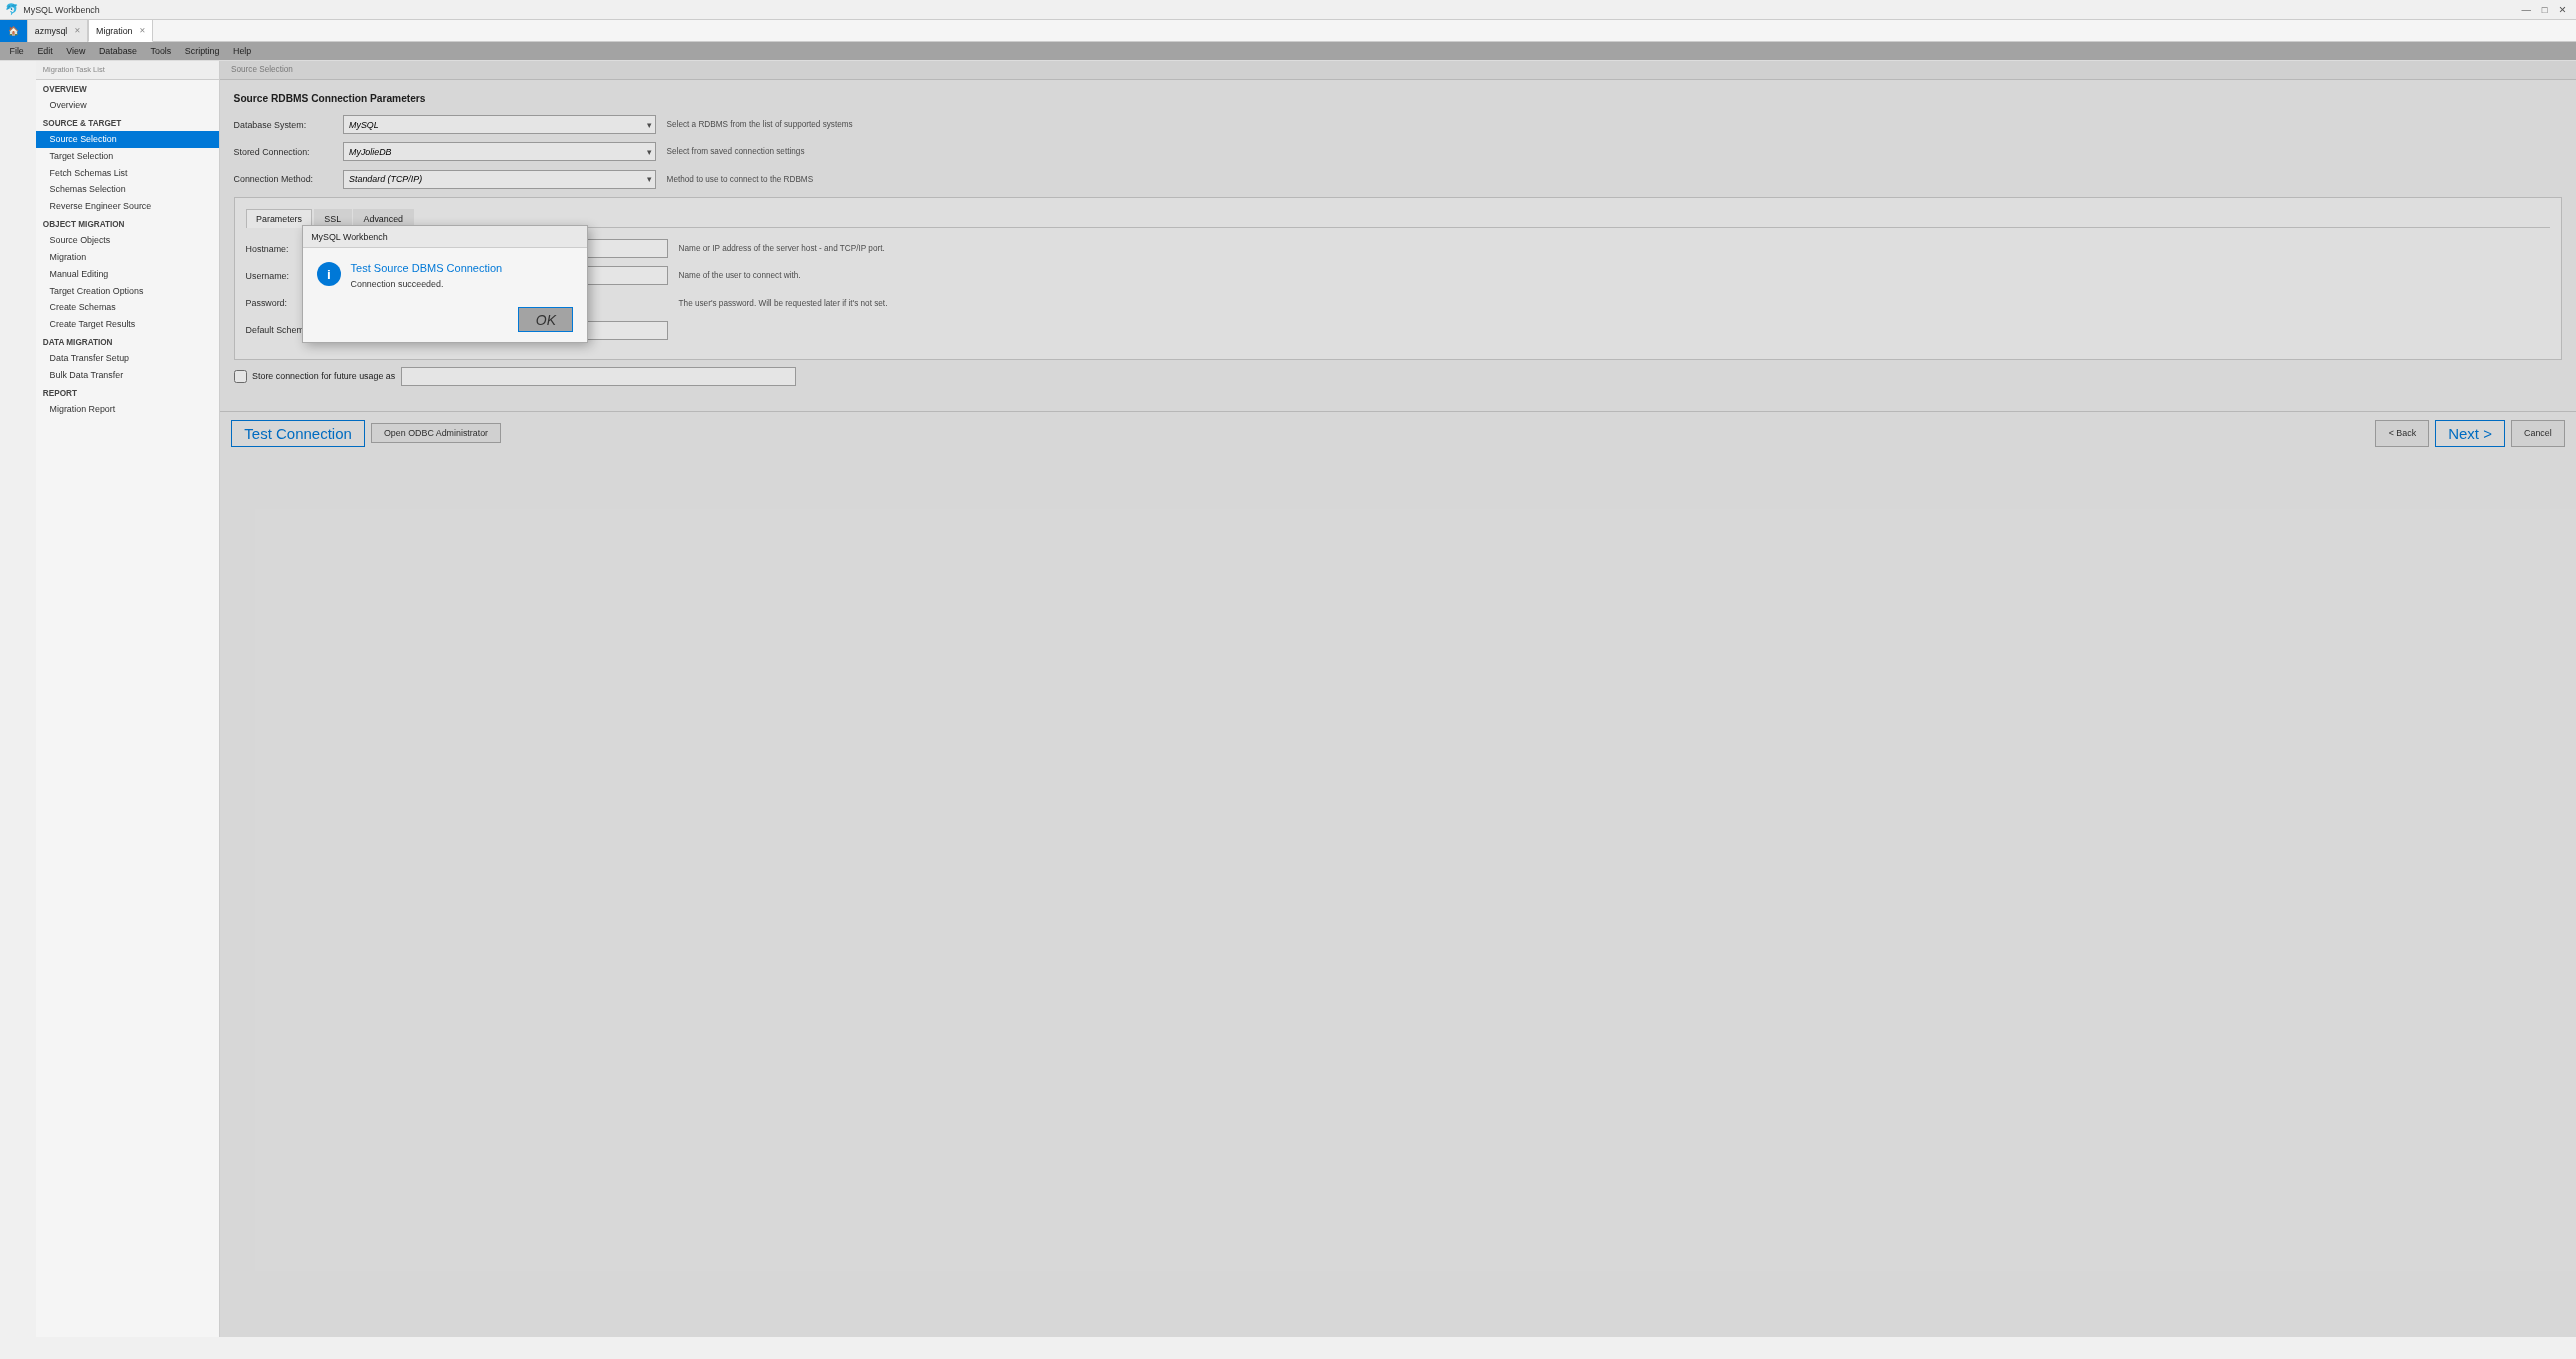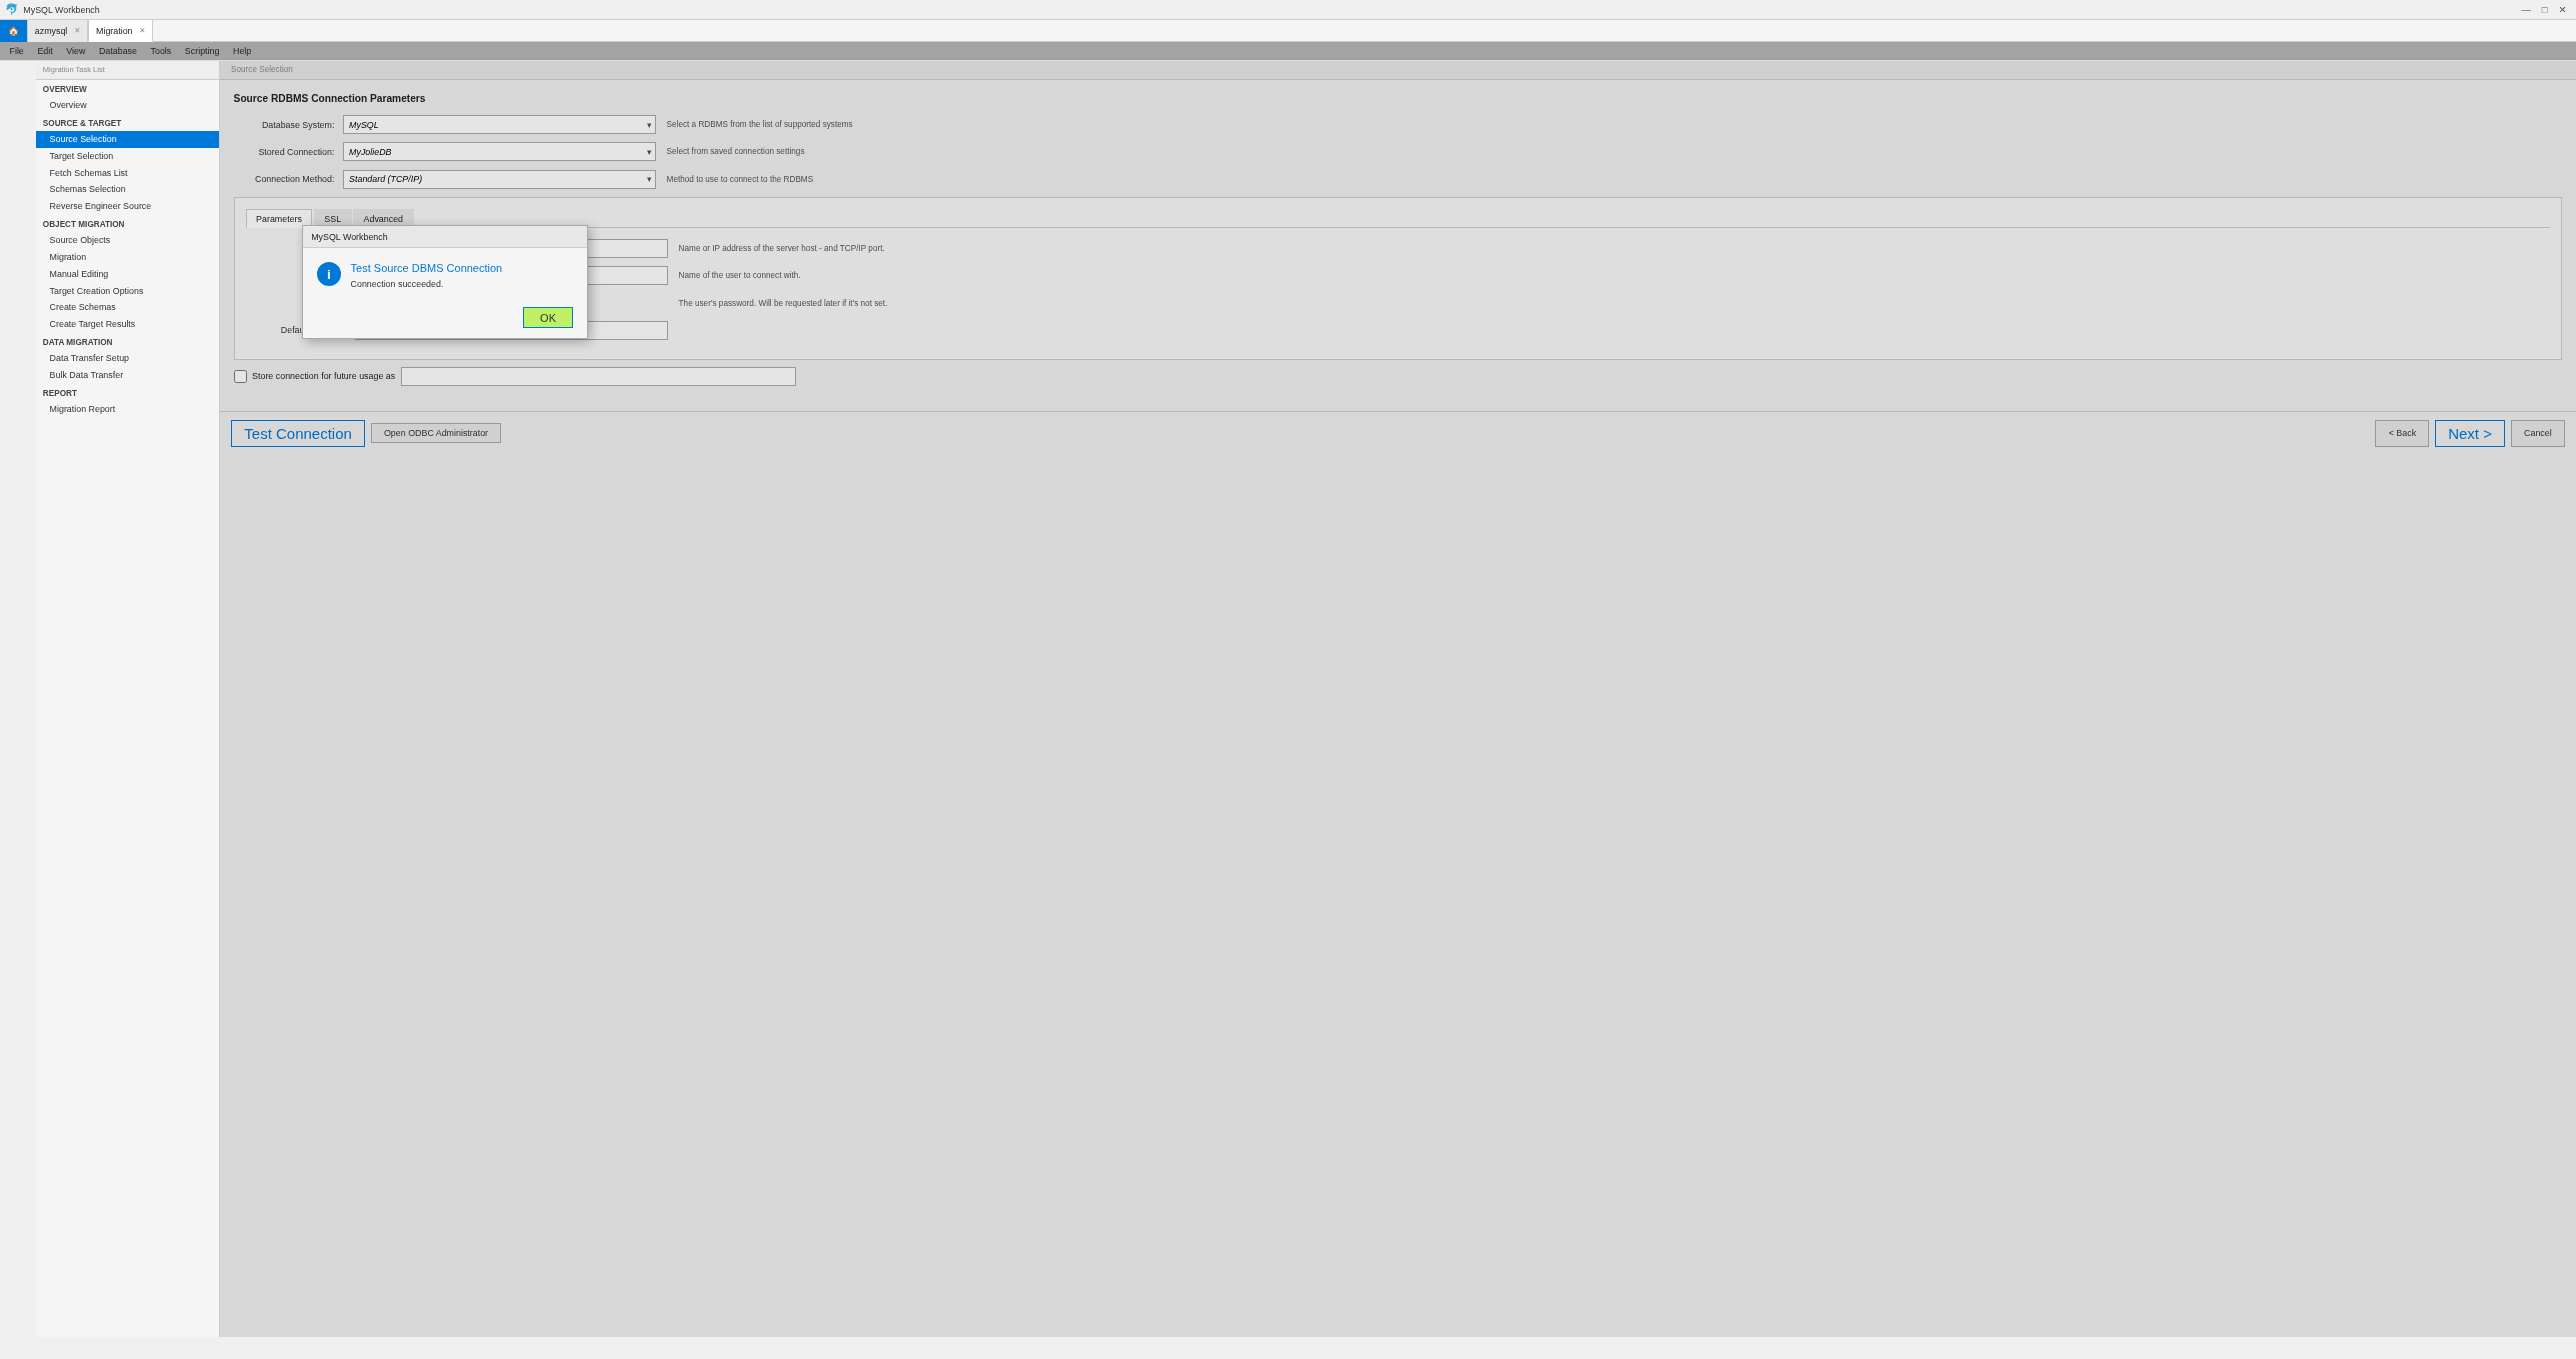--- a/index.html
+++ b/index.html
@@ -128,21 +128,20 @@
       margin-bottom: 11px;
       color: #222;
     }
     .form-row {
       display: flex;
       align-items: center;
       margin-bottom: 8.2px;
     }
     .form-label {
       width: 109px;
-      text-align: right;
       padding-right: 8.2px;
       font-size: 8.9px;
       color: #333;
       flex-shrink: 0;
     }
     .form-control {
       flex: 1;
       max-width: 313px;
     }
     .form-hint {
@@ -310,24 +309,25 @@
     .modal-title { font-size: 11px; color: #0078d7; font-weight: normal; margin-bottom: 5.5px; }
     .modal-message { font-size: 8.9px; color: #333; }
     .modal-footer {
       padding: 6.8px 13.6px 9.5px;
       display: flex;
       justify-content: flex-end;
     }
     .btn-ok {
       padding: 3.4px 16.4px;
       border: 0.7px solid #0078d7;
-      background: #bef264;
-      cursor: pointer;
-      font-size: 11px;
+      background: #a3a3a3;
+      cursor: pointer;
+      font-size: 14px;
       color: #333;
+      font-style: italic;
     }
   </style>
 </head>
 <body>
 
 <div class="title-bar">
   <span class="title-bar-icon">🐬</span>
   <span class="title-bar-text">MySQL Workbench</span>
   <div class="title-bar-controls">
     <button class="title-bar-btn">—</button>

